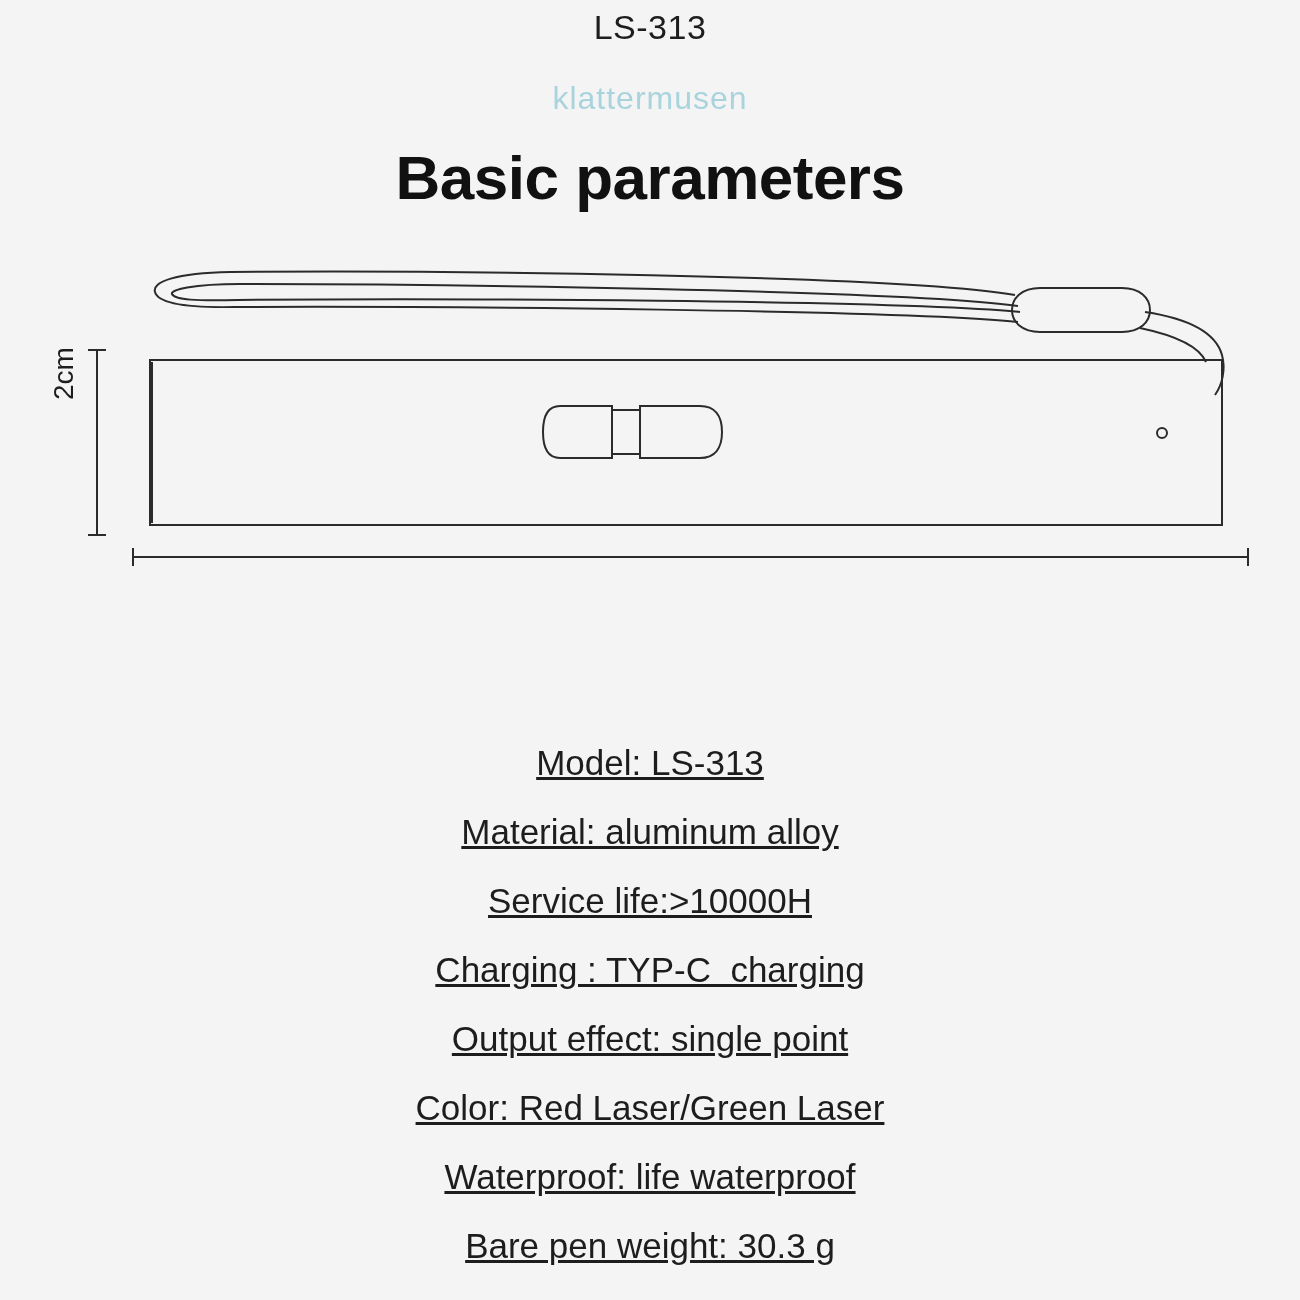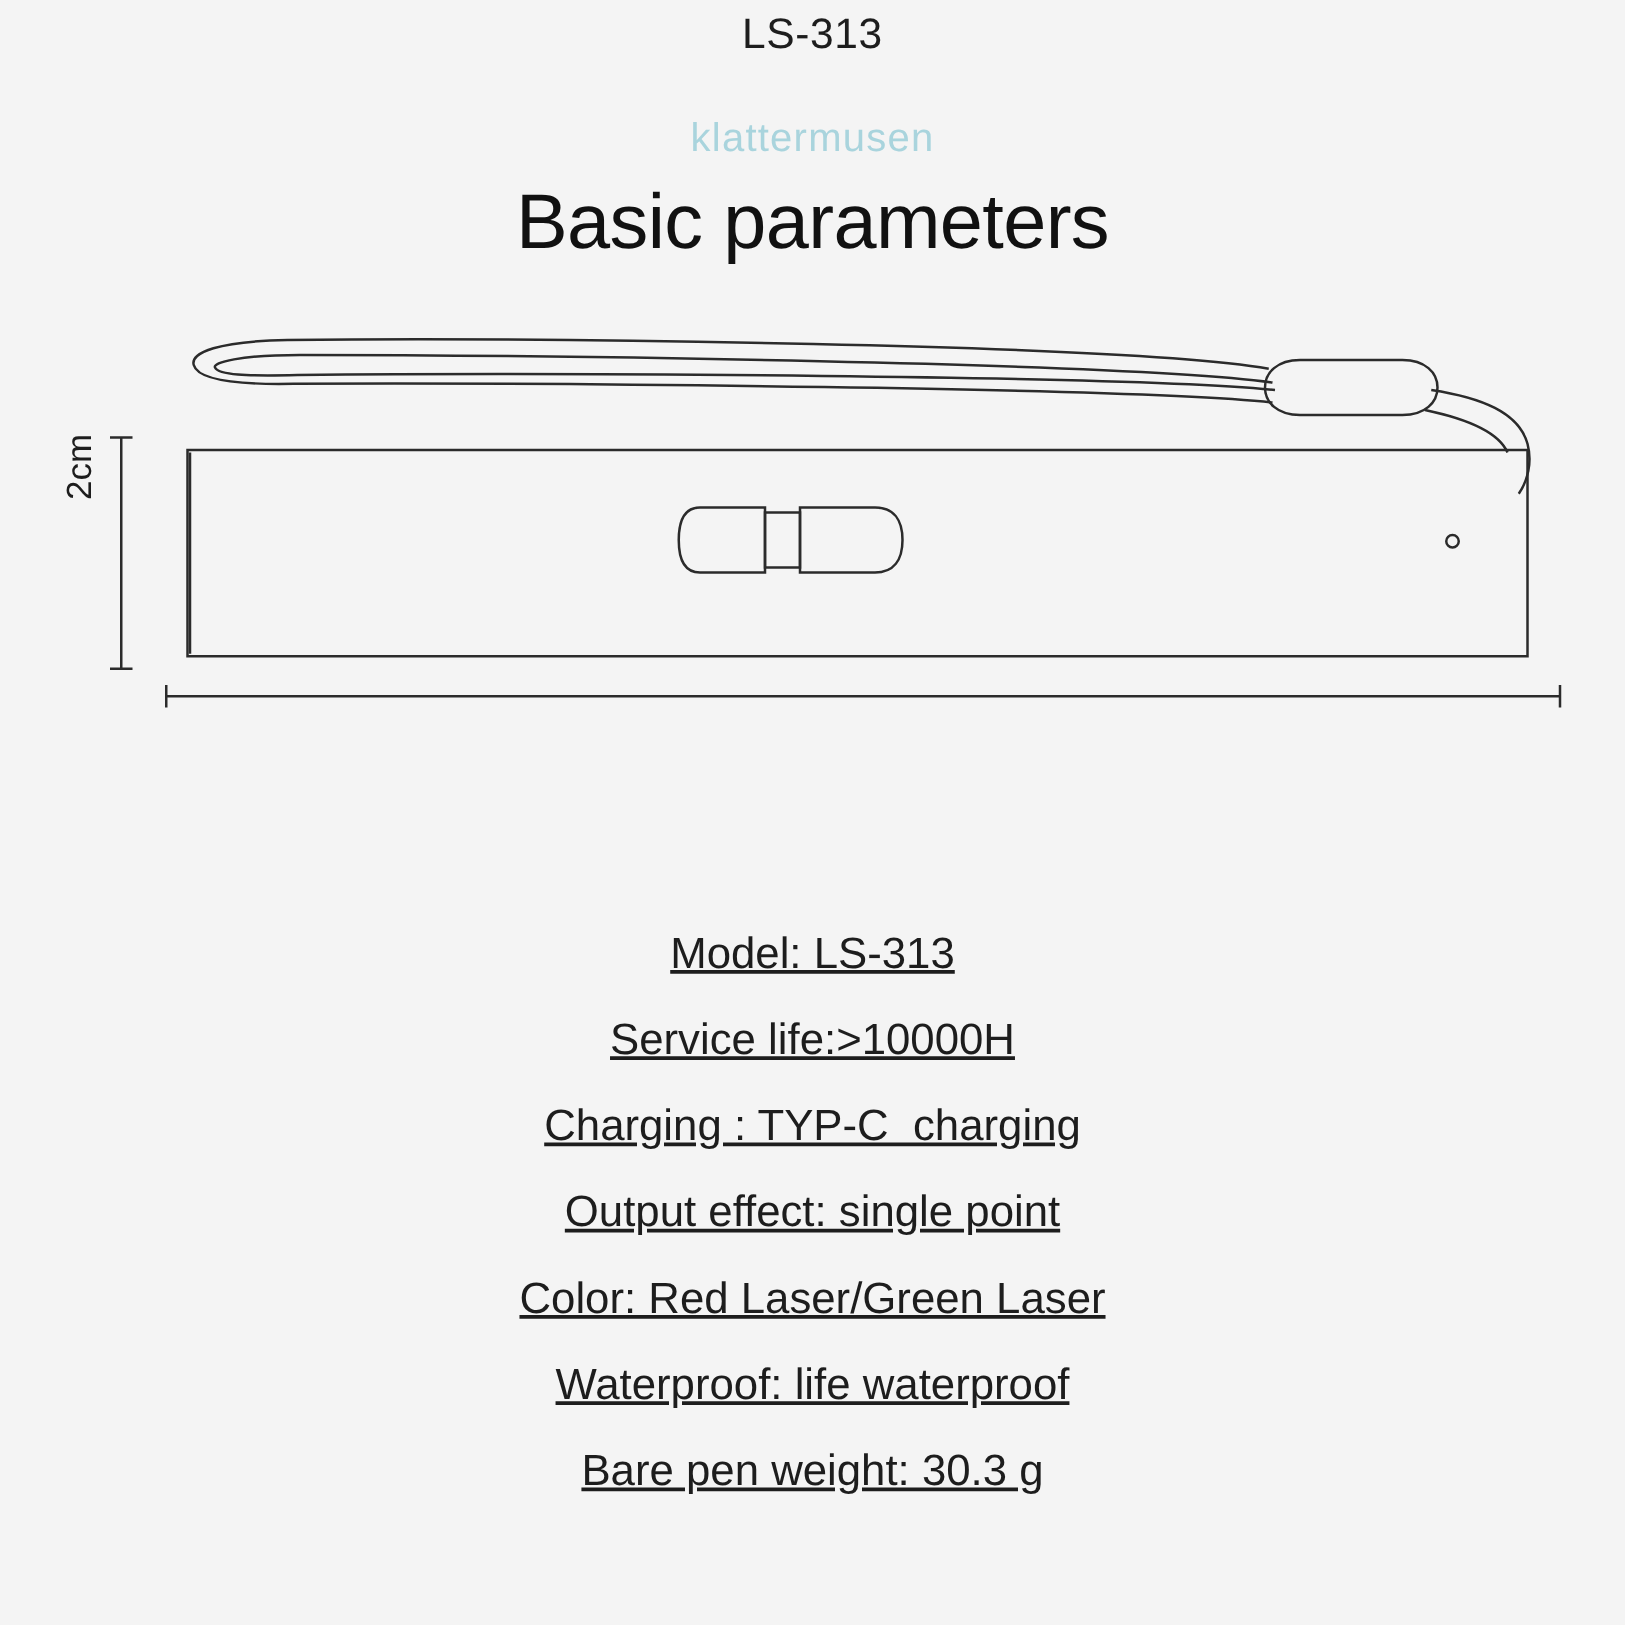--- a/index.html
+++ b/index.html
@@ -32,30 +32,29 @@
   }
   .brand {
     position: absolute;
     top: 80px;
     left: 0;
     width: 1300px;
     text-align: center;
     font-size: 32px;
     color: #a9d4dd;
     letter-spacing: 1px;
-    margin-top: 12px;
   }
   .title {
     position: absolute;
     top: 142px;
     left: 0;
     width: 1300px;
     text-align: center;
     font-size: 62px;
-    font-weight: normal;
+    font-weight: bold;
     color: #111;
     letter-spacing: -0.5px;
   }
   .diagram {
     position: absolute;
     top: 250px;
     left: 0;
     width: 1300px;
     height: 380px;
   }
@@ -140,20 +139,21 @@
         <path d="M133 298 L133 316"></path>
         <path d="M1248 298 L1248 316"></path>
       </g>
     </svg>
   </div>
 
   <div class="dim-label-height">2cm</div>
 
   <div class="specs">
     <div class="spec-line">Model: LS-313</div>
+    <div class="spec-line">Material: aluminum alloy</div>
     <div class="spec-line">Service life:&gt;10000H</div>
     <div class="spec-line">Charging : TYP-C  charging</div>
     <div class="spec-line">Output effect: single point</div>
     <div class="spec-line">Color: Red Laser/Green Laser</div>
     <div class="spec-line">Waterproof: life waterproof</div>
     <div class="spec-line">Bare pen weight: 30.3 g</div>
   </div>
 
 </div>
 

